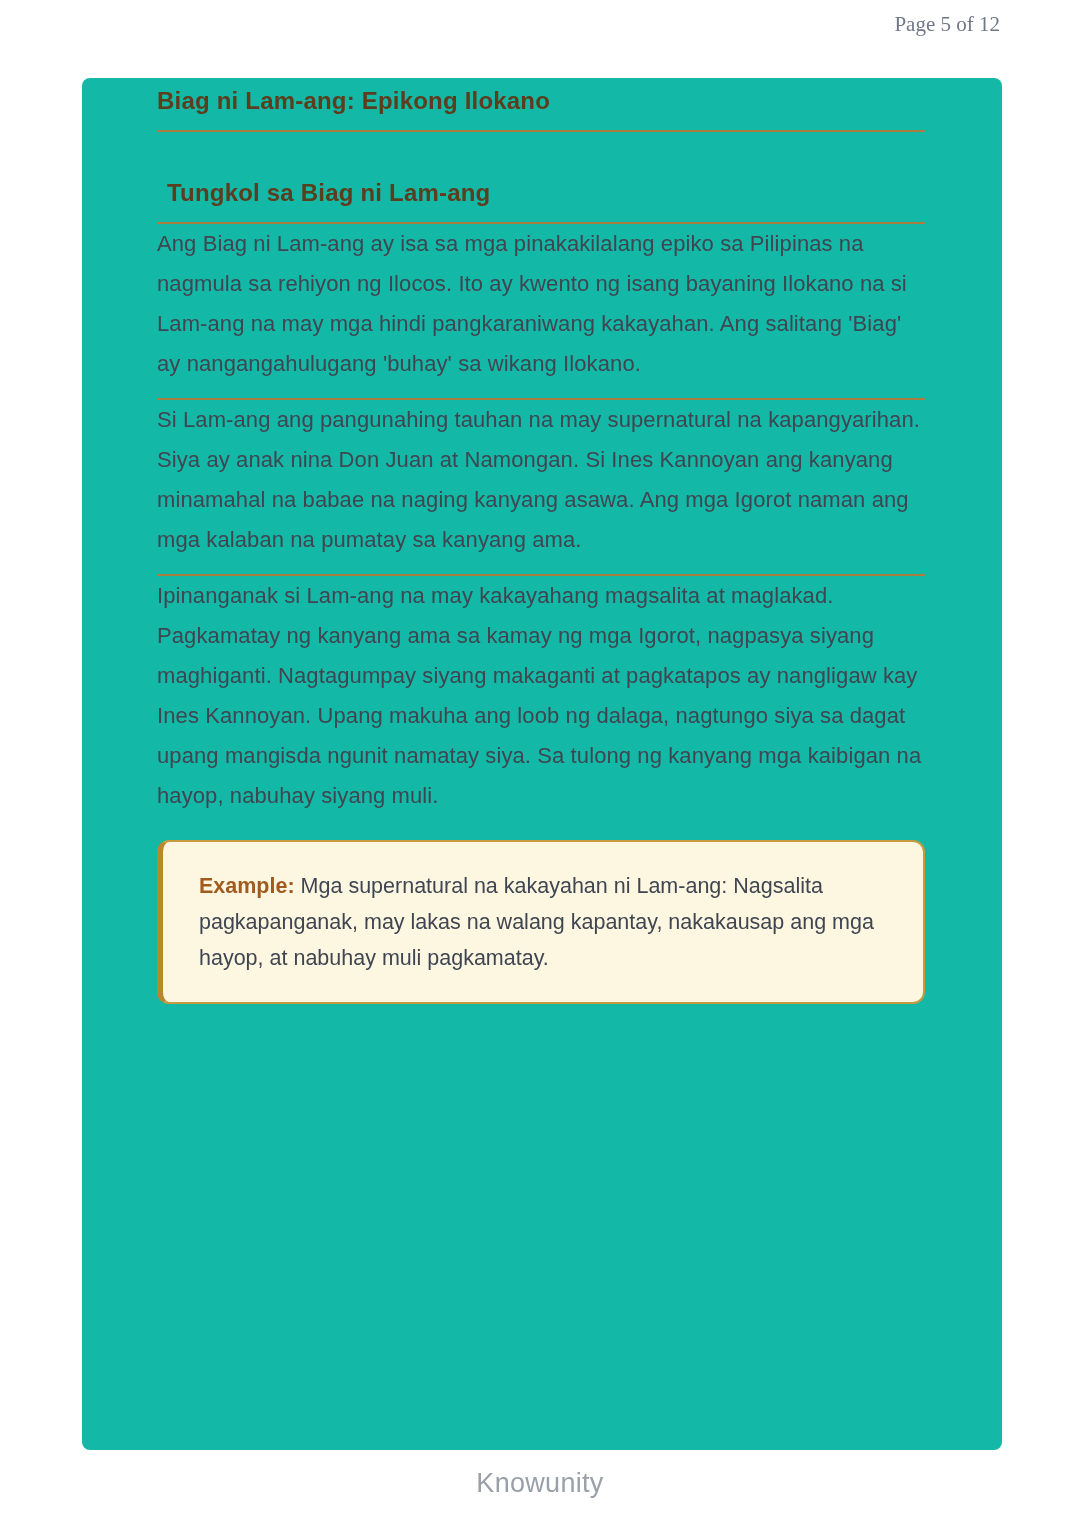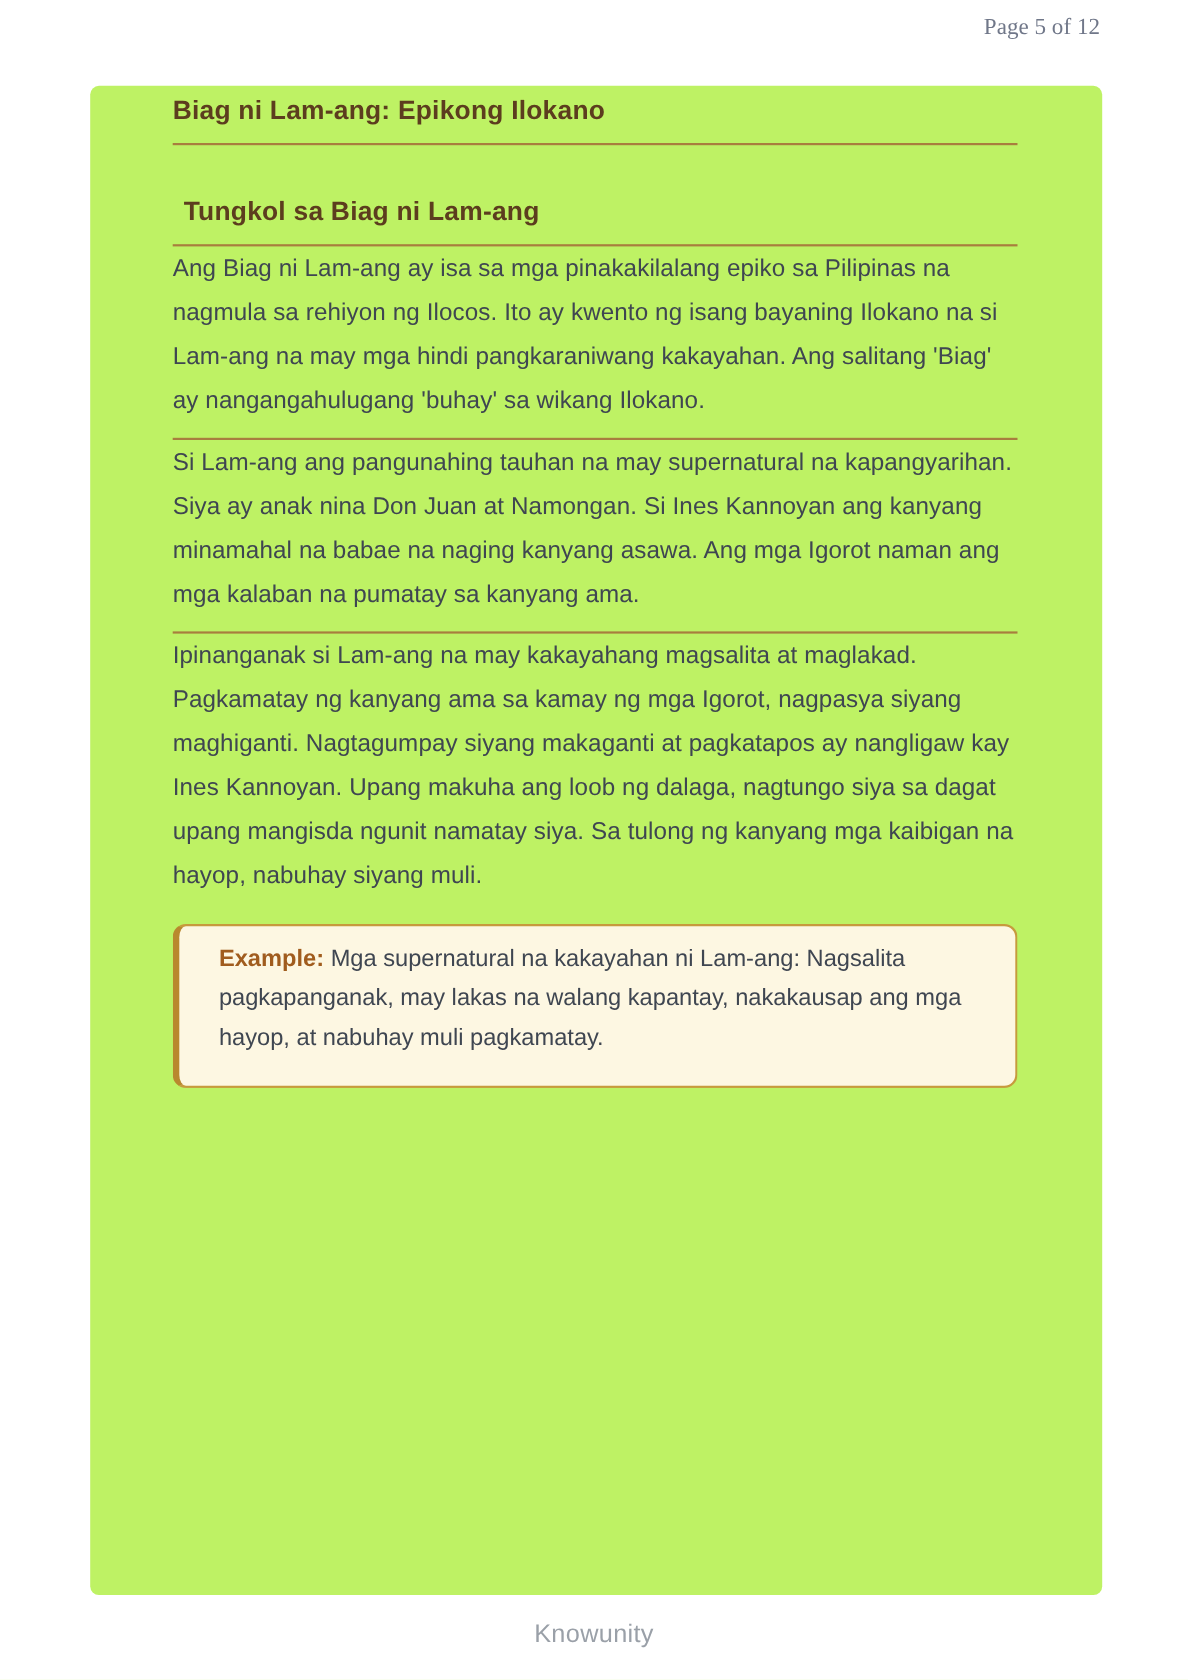--- a/index.html
+++ b/index.html
@@ -18,21 +18,21 @@
     font-family: "Liberation Serif", serif;
     font-size: 21px;
     color: #707789;
   }
   .card {
     position: absolute;
     left: 82px;
     top: 78px;
     width: 920px;
     min-height: 1372px;
-    background: #bef264;
+    background: #14b8a6;
     border-radius: 8px;
     padding: 4px 77px 50px 75px;
   }
   .doc-title {
     font-size: 24px;
     font-weight: bold;
     color: #5c3d1e;
     line-height: 30px;
     margin-top: 4px;
     letter-spacing: 0.2px;
@@ -57,38 +57,38 @@
     line-height: 40px;
     color: #3f4651;
     letter-spacing: 0.1px;
   }
   .example-box {
     margin-top: 24px;
     border: 2px solid #c79a3d;
     border-left: 6px solid #b9882e;
     border-radius: 12px;
     background: #fdf7e2;
-    padding: 11px 34px 26px 36px;
+    padding: 26px 34px 26px 36px;
   }
   .example-text {
     font-size: 21.5px;
     line-height: 36px;
     color: #3f4651;
   }
   .example-label {
     font-weight: bold;
     color: #a05c1e;
   }
   .footer-brand {
     position: absolute;
     left: 0;
     right: 0;
     bottom: 28px;
     text-align: center;
-    font-size: 23px;
+    font-size: 27px;
     color: #9aa0a8;
     letter-spacing: 0.3px;
   }
 </style>
 </head>
 <body>
 
 <div class="page-number">Page 5 of 12</div>
 
 <div class="card">

